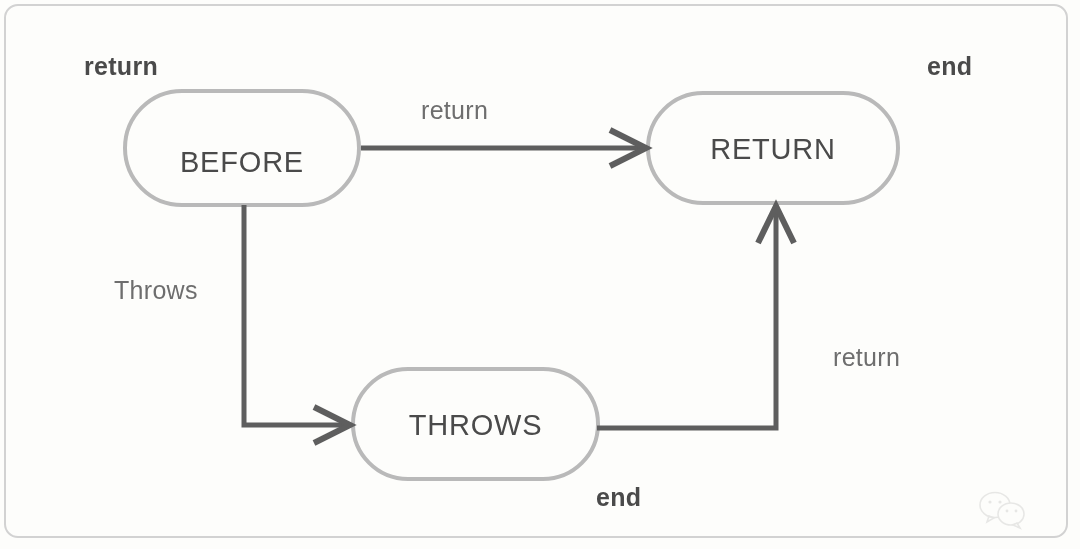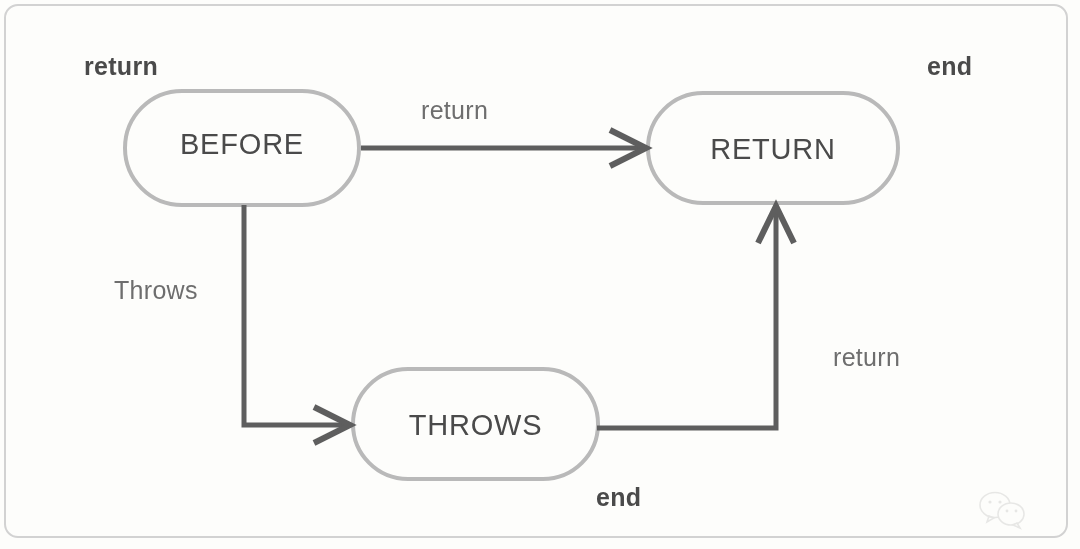--- a/index.html
+++ b/index.html
@@ -86,21 +86,21 @@
     <line x1="361" y1="148" x2="642" y2="148" stroke="#5e5e5e" stroke-width="5"></line>
     <polyline points="610,130 646,148 610,166" fill="none" stroke="#5e5e5e" stroke-width="6" stroke-linecap="butt" stroke-linejoin="miter"></polyline>
 
     <polyline points="244,205 244,425 345,425" fill="none" stroke="#5e5e5e" stroke-width="5" stroke-linejoin="miter"></polyline>
     <polyline points="314,407 350,425 314,443" fill="none" stroke="#5e5e5e" stroke-width="6" stroke-linecap="butt" stroke-linejoin="miter"></polyline>
 
     <polyline points="597,428 776,428 776,210" fill="none" stroke="#5e5e5e" stroke-width="5" stroke-linejoin="miter"></polyline>
     <polyline points="758,243 776,206 794,243" fill="none" stroke="#5e5e5e" stroke-width="6" stroke-linecap="butt" stroke-linejoin="miter"></polyline>
   </svg>
 
-  <div class="node-label" style="left:125px; top:128px; width:234px;">BEFORE</div>
+  <div class="node-label" style="left:125px; top:146px; width:234px;">BEFORE</div>
 
   <div class="node-label" style="left:648px; top:133px; width:250px;">RETURN</div>
 
   <div class="node-label" style="left:353px; top:409px; width:245px;">THROWS</div>
 
 
   <div class="anno anno-regular" style="left:421px; top:96px;">return</div>
 
   <div class="anno anno-regular" style="left:114px; top:276px;">Throws</div>
 

